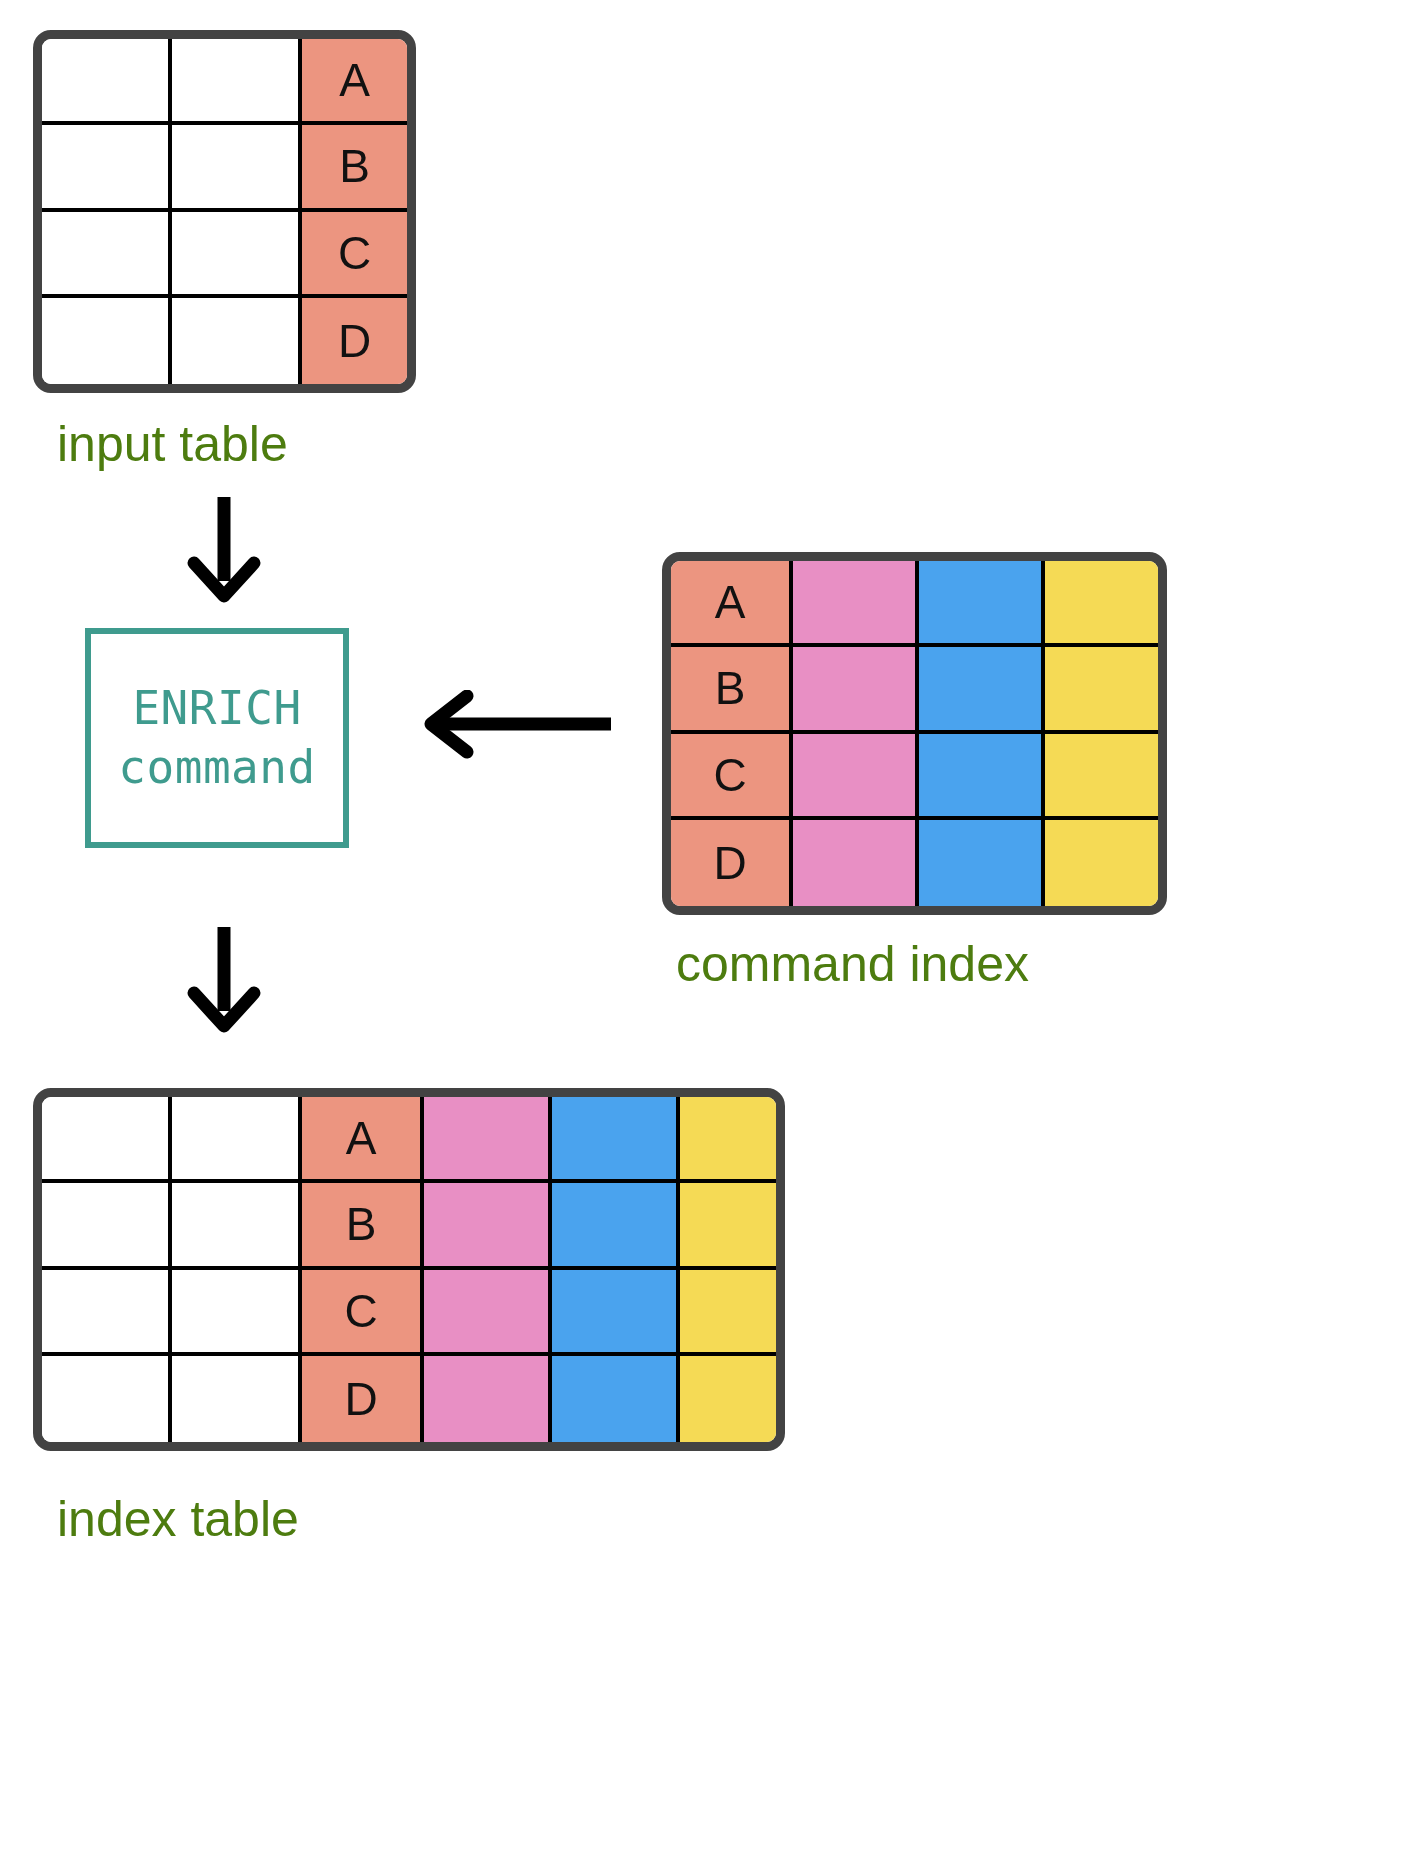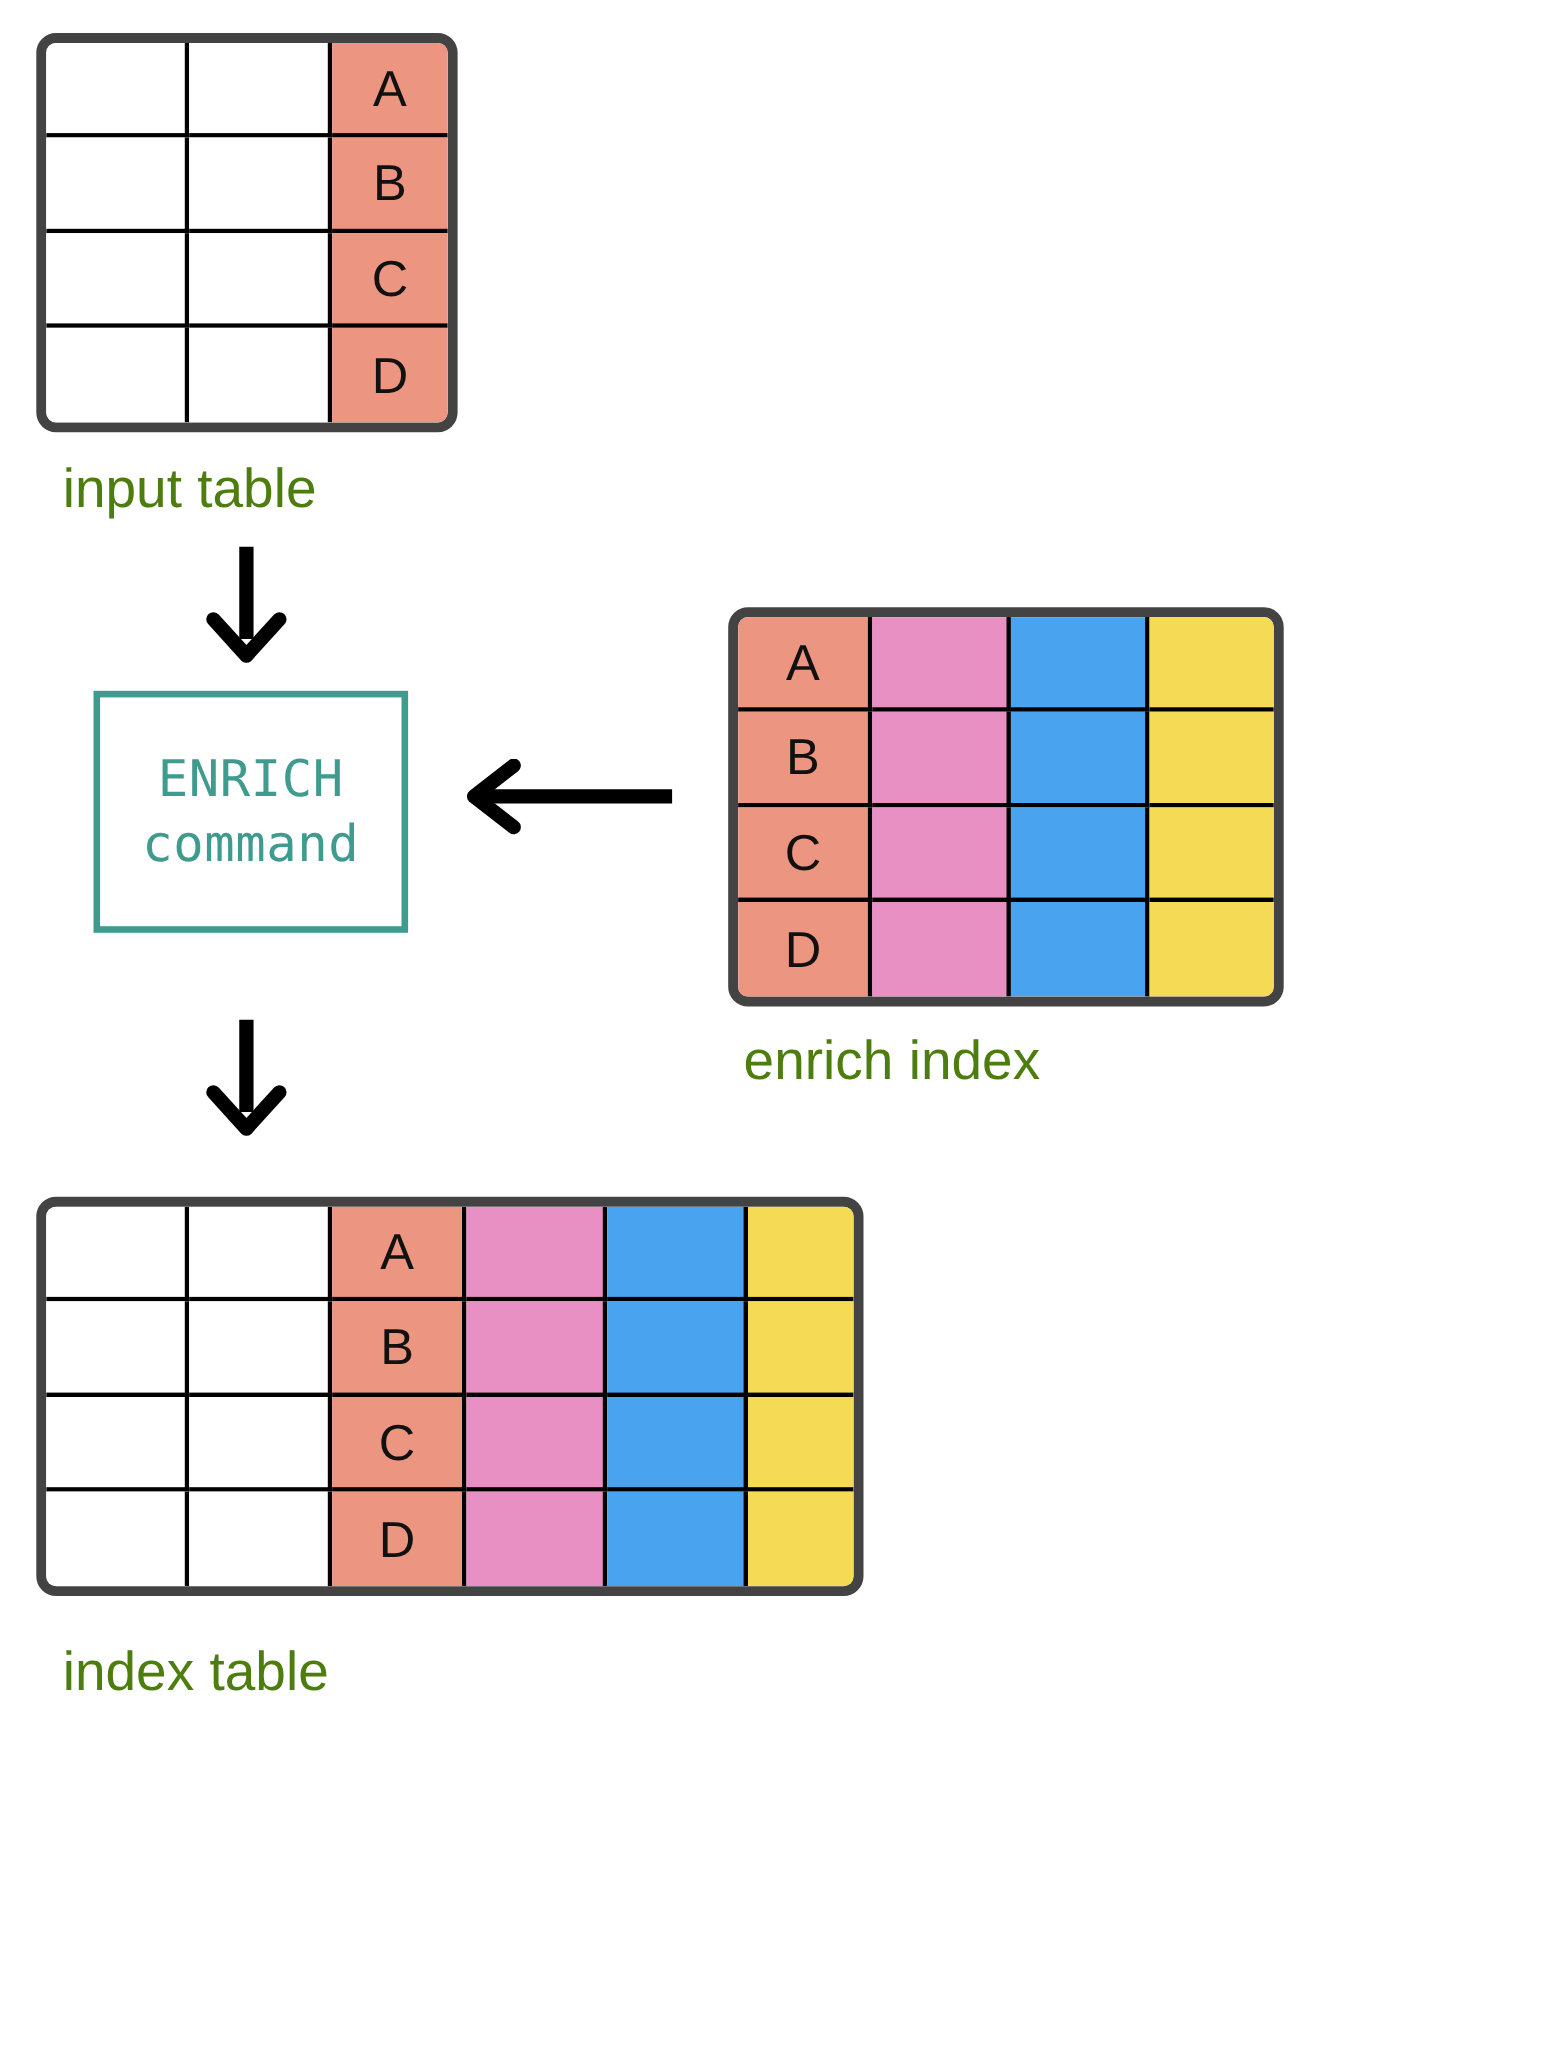--- a/index.html
+++ b/index.html
@@ -109,21 +109,21 @@
   </div>
 </div>
 
 <div class="caption" style="left:57px; top:415px;">input table</div>
 
 <svg class="arrow" style="left:180px; top:495px;" width="100" height="110" viewBox="0 0 100 110">
   <line x1="44" y1="2" x2="44" y2="86" stroke="#000000" stroke-width="13"></line>
   <polyline points="14,68 44,101 74,68" fill="none" stroke="#000000" stroke-width="13" stroke-linecap="round" stroke-linejoin="round"></polyline>
 </svg>
 
-<div class="cmd-box" style="left:85px; top:628px; width:286px; height:220px;">
+<div class="cmd-box" style="left:85px; top:628px; width:264px; height:220px;">
   <div class="cmd-line">ENRICH</div>
   <div class="cmd-line">command</div>
 </div>
 
 <svg class="arrow" style="left:415px; top:690px;" width="200" height="70" viewBox="0 0 200 70">
   <line x1="196" y1="34" x2="20" y2="34" stroke="#000000" stroke-width="13"></line>
   <polyline points="52,6 16,34 52,62" fill="none" stroke="#000000" stroke-width="13" stroke-linecap="round" stroke-linejoin="round"></polyline>
 </svg>
 
 <div class="tbl" id="enrich-index-table" style="left:662px; top:552px; width:505px; height:363px;">
@@ -150,21 +150,21 @@
   </div>
 
   <div class="trow">
     <div class="tcell" style="width:122px; background:#ec9580;">D</div>
     <div class="tcell" style="width:126px; background:#e88fc4;"></div>
     <div class="tcell" style="width:126px; background:#4aa3ee;"></div>
     <div class="tcell" style="width:113px; background:#f5da55;"></div>
   </div>
 </div>
 
-<div class="caption" style="left:676px; top:935px;">enrich index</div>
+<div class="caption" style="left:676px; top:935px;">command index</div>
 
 <svg class="arrow" style="left:180px; top:925px;" width="100" height="110" viewBox="0 0 100 110">
   <line x1="44" y1="2" x2="44" y2="86" stroke="#000000" stroke-width="13"></line>
   <polyline points="14,68 44,101 74,68" fill="none" stroke="#000000" stroke-width="13" stroke-linecap="round" stroke-linejoin="round"></polyline>
 </svg>
 
 <div class="tbl" id="output-table" style="left:33px; top:1088px; width:752px; height:363px;">
 
   <div class="trow">
     <div class="tcell" style="width:130px; background:#ffffff;"></div>

